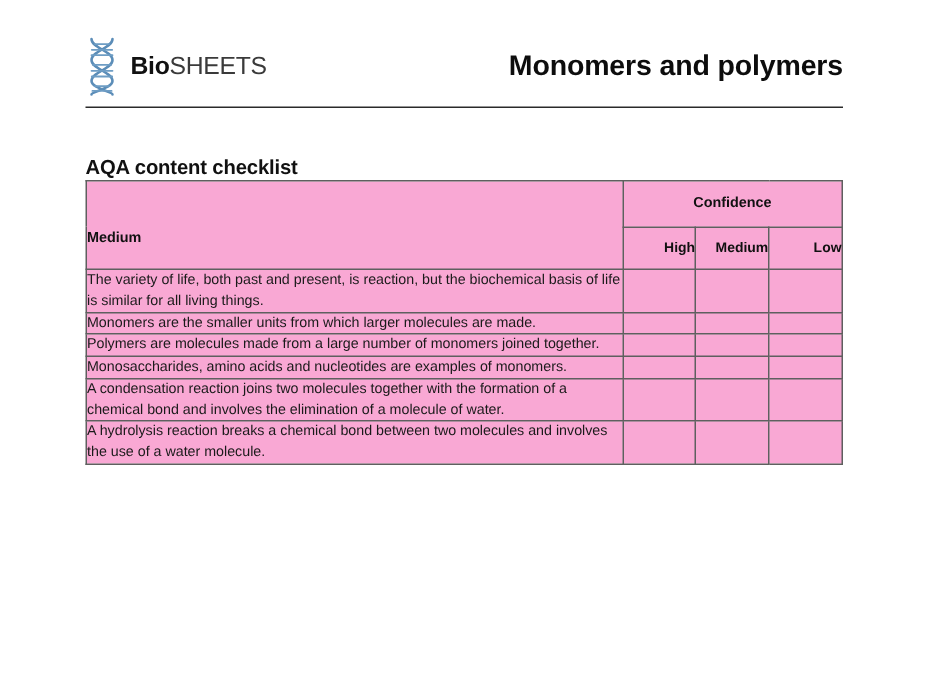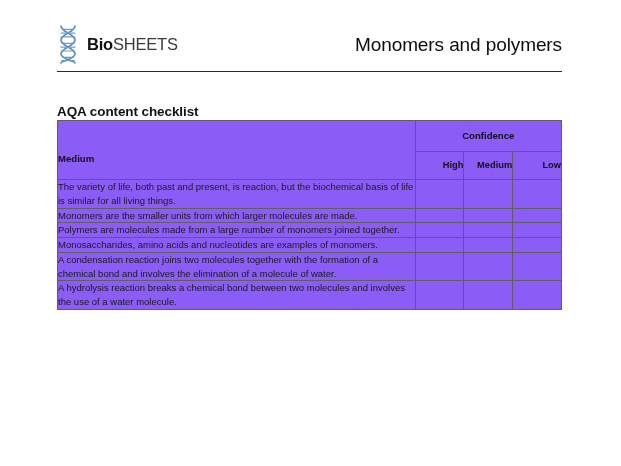--- a/index.html
+++ b/index.html
@@ -57,21 +57,21 @@
     font-weight: bold;
     color: #111111;
   }
   .brand-sheets {
     font-weight: normal;
     color: #3a3a3a;
   }
 
   .doc-title {
     font-size: 19px;
-    font-weight: normal;
+    font-weight: bold;
     color: #0d0d0d;
     white-space: nowrap;
     letter-spacing: -0.1px;
     line-height: 1;
   }
 
   .header-rule {
     position: absolute;
     left: 57px;
     top: 71px;
@@ -101,21 +101,21 @@
     width: 505px;
     border-collapse: collapse;
     table-layout: fixed;
   }
 
   .checklist-table td,
   .checklist-table th {
     border: 1px solid #5f5f5f;
     padding: 0;
     vertical-align: middle;
-    background: #8b5cf6;
+    background: #f9a8d4;
   }
 
   .col-content { width: 326px; }
   .col-conf    { width: 44.5px; }
 
   .hdr-content {
     text-align: left;
     font-size: 9.6px;
     font-weight: bold;
     color: #111111;

